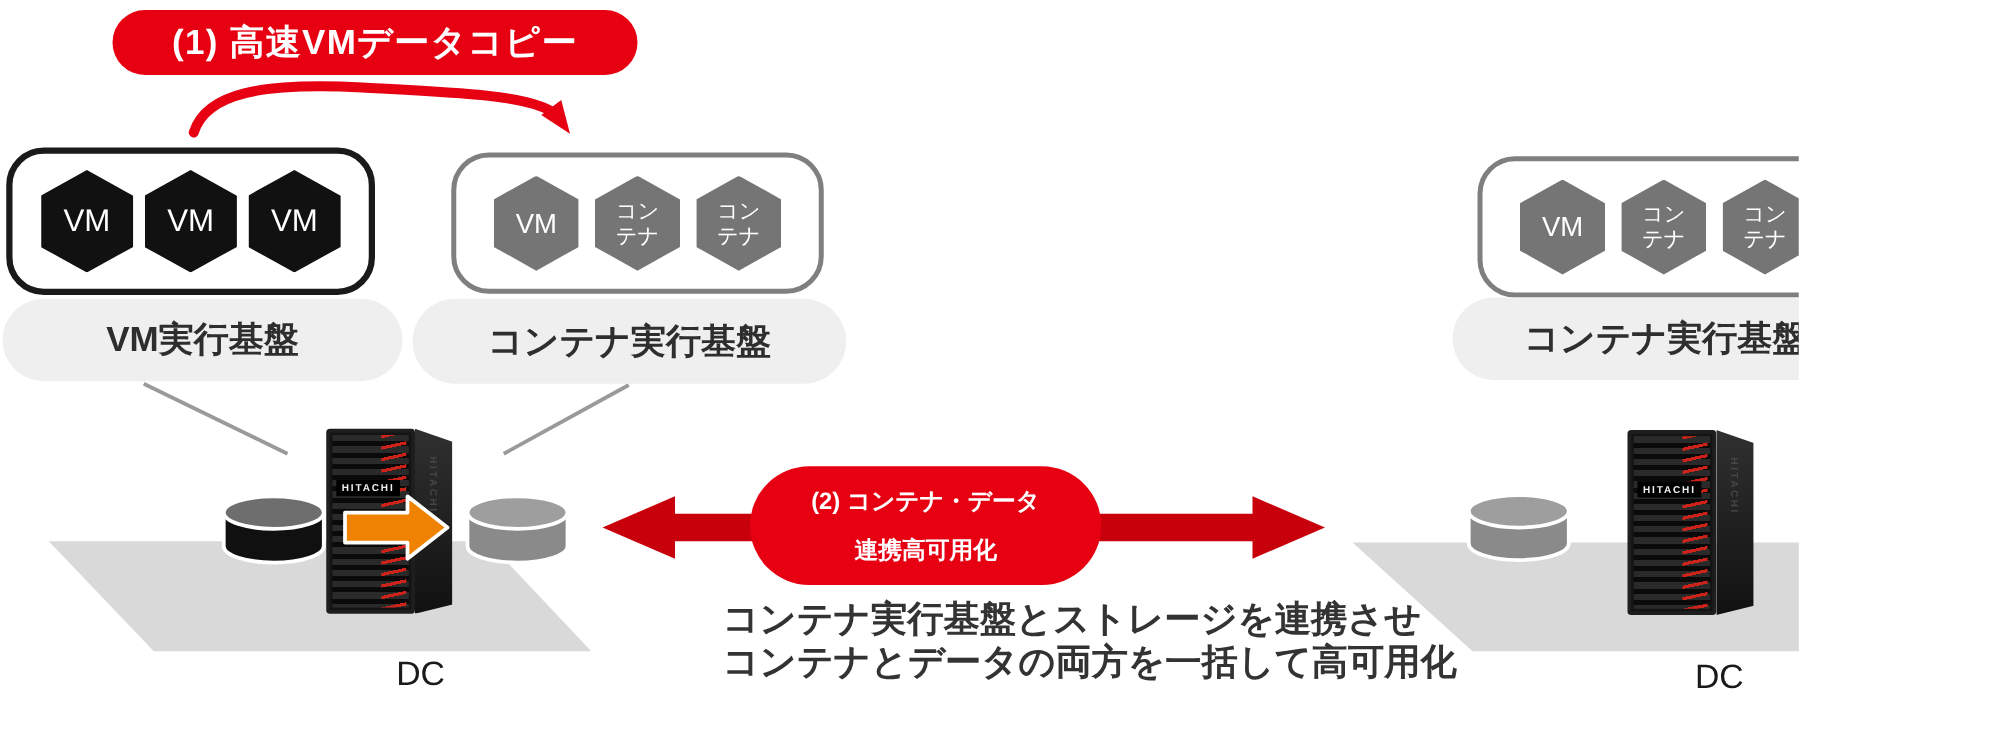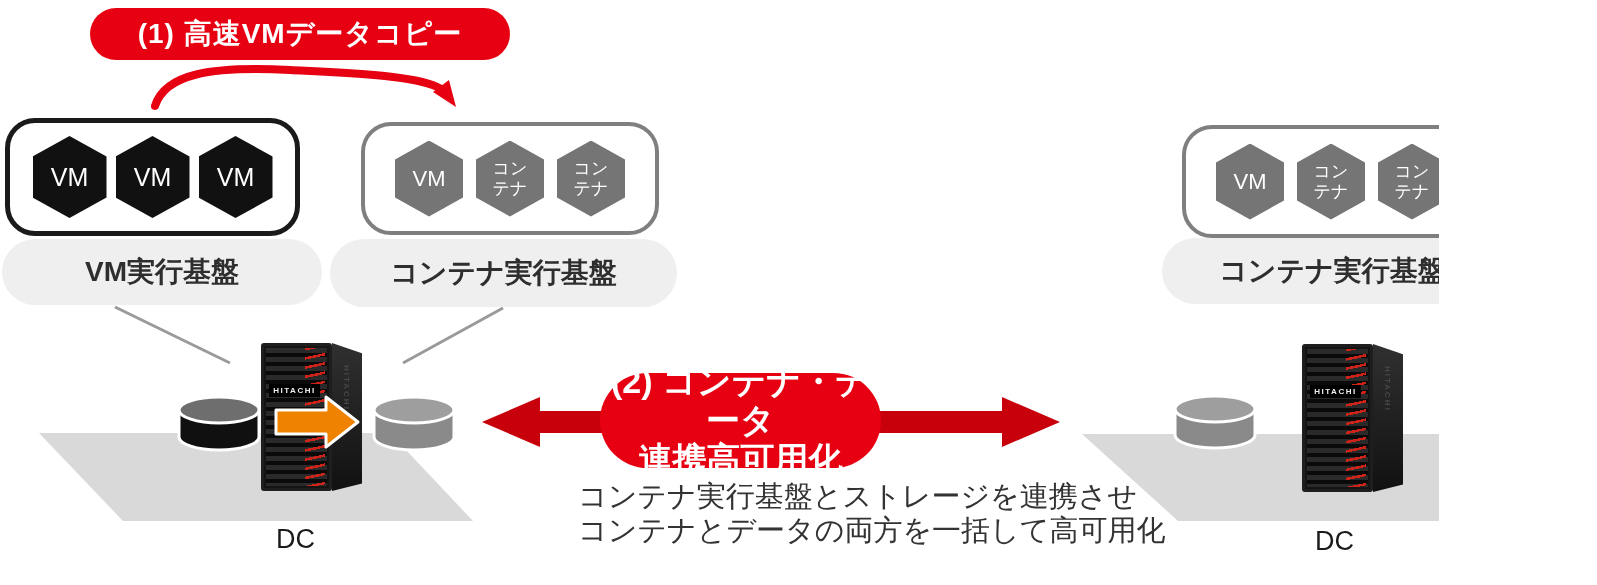--- a/index.html
+++ b/index.html
@@ -16,21 +16,21 @@
   .layer-bg{z-index:1;}
   .layer-fg{z-index:6;}
 
   .badge1{
     position:absolute;left:90px;top:8px;width:420px;height:52px;z-index:4;
     background:var(--accent-red);border-radius:26px;color:#fff;
     font-size:28px;font-weight:bold;display:flex;align-items:center;justify-content:center;
     letter-spacing:1px;
   }
   .top-note{position:absolute;left:540px;top:5px;font-size:28px;line-height:35px;color:var(--text-dark);z-index:2;}
-  .bottom-note{position:absolute;left:578px;top:479px;font-size:29px;line-height:34px;color:var(--text-dark);z-index:2;}
+  .bottom-note{position:absolute;left:578px;top:479px;font-size:29px;line-height:34px;color:var(--text-dark);z-index:2;font-weight:bold;}
 
   .platform-box{
     position:absolute;background:#fff;border-radius:30px;z-index:3;
     display:flex;align-items:center;justify-content:center;
   }
   #box-vm{left:5px;top:118px;width:285px;height:108px;border:5px solid #1a1a1a;gap:9px;}
   #box-ct-left{left:361px;top:122px;width:290px;height:105px;border:4px solid #7f7f7f;gap:13px;}
   #box-ct-right{left:1182px;top:125px;width:290px;height:105px;border:4px solid #7f7f7f;gap:13px;}
 
   .hex{
@@ -46,42 +46,42 @@
     position:absolute;background:var(--pill-gray);border-radius:34px;z-index:3;
     display:flex;align-items:center;justify-content:center;font-size:28px;color:#2e2e2e;font-weight:bold;
   }
   #pill-vm{left:2px;top:239px;width:320px;height:66px;}
   #pill-ct-left{left:330px;top:239px;width:347px;height:68px;}
   #pill-ct-right{left:1162px;top:238px;width:341px;height:66px;}
 
   .badge2{
     position:absolute;left:600px;top:373px;width:281px;height:95px;z-index:5;
     background:var(--accent-red);border-radius:48px;color:#fff;font-weight:bold;
-    font-size:34px;line-height:39px;text-align:center;
+    font-size:19px;line-height:39px;text-align:center;
     display:flex;flex-direction:column;align-items:center;justify-content:center;
   }
 
   .rack{position:absolute;width:101px;height:148px;z-index:4;}
   #rack-left{left:261px;top:343px;}
   #rack-right{left:1302px;top:344px;}
   .rack-front{position:absolute;left:0;top:0;width:71px;height:148px;background:#141414;
     border:3px solid #1e1e1e;border-radius:3px;box-sizing:border-box;}
   .rack-slots{position:absolute;left:2px;right:2px;top:2px;bottom:2px;
     background:repeating-linear-gradient(180deg,#2a2a2a 0 5px,#0a0a0a 5px 9px);}
   .rack-accents{position:absolute;right:4px;top:2px;bottom:2px;width:20px;opacity:.95;
     background:repeating-linear-gradient(168deg,#d62318 0 2.5px,transparent 2.5px 9px);}
   .rack-brand{position:absolute;top:38px;left:5px;right:9px;background:#000;color:#efefef;
     font-size:8px;font-weight:bold;letter-spacing:1.5px;text-align:center;padding:2px 0;line-height:9px;}
   .rack-side{position:absolute;left:71px;top:0;width:30px;height:148px;
     background:linear-gradient(180deg,#303030,#111);
     clip-path:polygon(0 0,100% 7%,100% 95%,0 100%);}
   .rack-side-brand{position:absolute;top:22px;left:10px;writing-mode:vertical-rl;
     color:#474747;font-size:8px;font-weight:bold;letter-spacing:2px;}
 
-  .dc-label{position:absolute;width:80px;text-align:left;font-size:27px;color:#1a1a1a;z-index:3;}
+  .dc-label{position:absolute;width:80px;text-align:right;font-size:27px;color:#1a1a1a;z-index:3;}
   #dc-left{left:276px;top:524px;}
   #dc-right{left:1315px;top:526px;}
 </style>
 </head>
 <body>
 
 <div class="canvas">
 
   <svg class="layer layer-bg" viewBox="0 0 1597 585">
     <polygon points="39,433 390,433 473,521 123,521" style="fill:var(--floor-gray)"></polygon>

